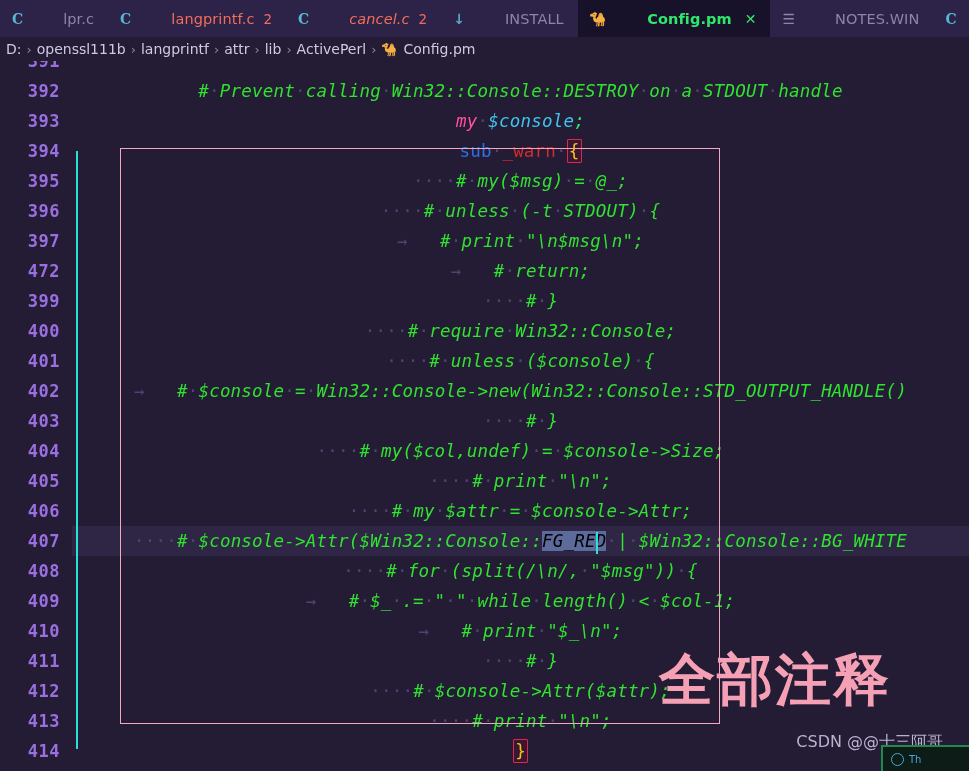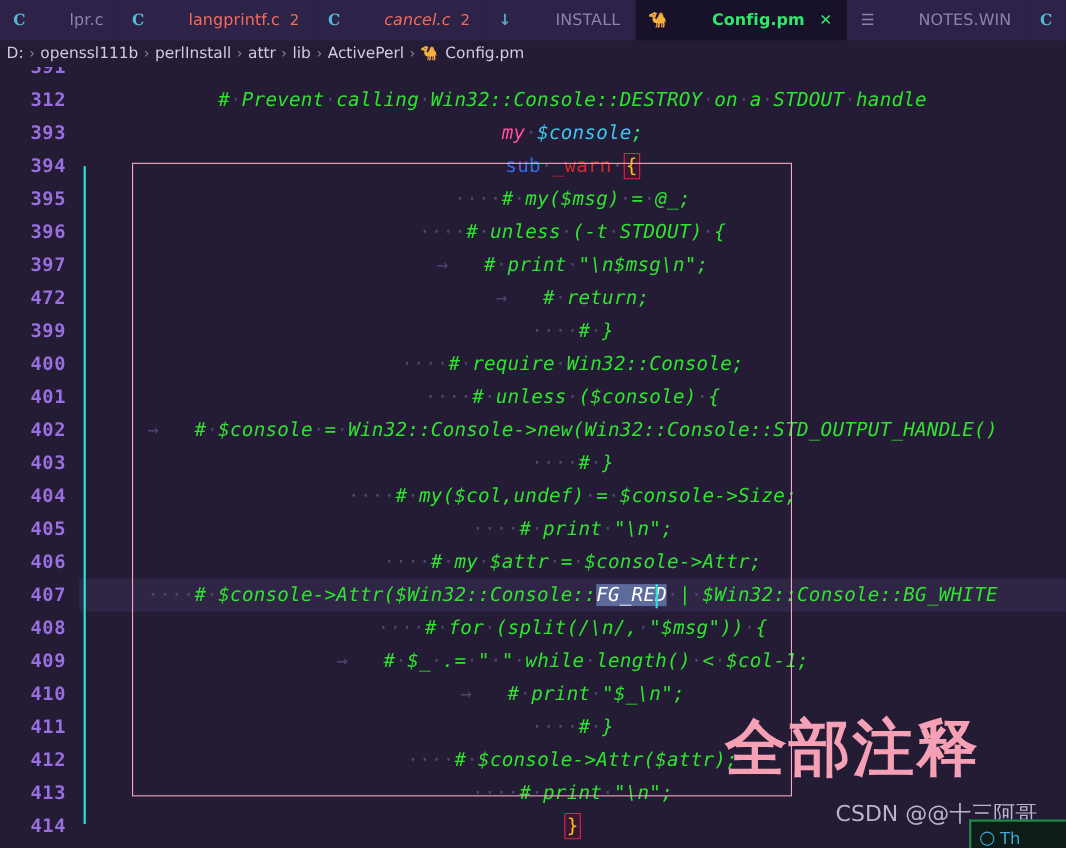--- a/index.html
+++ b/index.html
@@ -115,21 +115,21 @@
   .ws { color: #4e4470; font-style: normal; }
   .tabarrow { color: #4e4470; font-style: normal; }
   .bracket-hl {
     border: 1.5px solid #e0254e;
     background: #3a1730;
     padding: 1px 1px;
     border-radius: 1px;
   }
   .sel {
     background: #5d6b9c;
-    color: #ffffff;
+    color: #000000;
   }
   .caret {
     display: inline-block;
     width: 0; height: 0;
     border-left: 2px solid #2ae0d8;
     margin: 0 -1px;
     vertical-align: middle;
     position: relative;
   }
   .caret::after {
@@ -173,21 +173,21 @@
     color: #f5a0b5;
     letter-spacing: 2px;
     z-index: 8;
     pointer-events: none;
     font-family: "DejaVu Sans", sans-serif;
   }
   #wm-sub {
     position: absolute;
     right: 26px;
     bottom: 18px;
-    font-size: 20px;
+    font-size: 16px;
     color: #b9b3cf;
     z-index: 8;
     pointer-events: none;
   }
   #popup-corner {
     position: absolute;
     right: 0px;
     bottom: 0px;
     width: 88px;
     height: 26px;
@@ -196,21 +196,21 @@
     border-bottom: none;
     background: #0e1c18;
     z-index: 9;
     overflow: hidden;
   }
   #popup-corner .pc-inner {
     display: flex;
     align-items: center;
     gap: 5px;
     padding: 6px 0 0 8px;
-    font-size: 15px;
+    font-size: 10px;
     color: #3fa9d9;
     white-space: nowrap;
   }
   #popup-corner .pc-dot {
     width: 13px; height: 13px;
     border: 1.5px solid #3fa9d9;
     border-radius: 50%;
     flex: 0 0 13px;
   }
 </style>
@@ -253,36 +253,36 @@
       <span class="ticon icon-lines">☰</span>
       <span class="tlabel">Release Note</span>
     </div>
   </div>
 
 <div id="breadcrumb">
     <span class="crumb">D:</span>
     <span class="sep">›</span>
     <span class="crumb">openssl111b</span>
     <span class="sep">›</span>
-    <span class="crumb">perlInstall</span>
+    <span class="crumb">langprintf</span>
     <span class="sep">›</span>
     <span class="crumb">attr</span>
     <span class="sep">›</span>
     <span class="crumb">lib</span>
     <span class="sep">›</span>
     <span class="crumb">ActivePerl</span>
     <span class="sep">›</span>
     <span class="camel">🐪</span>
     <span class="crumb">Config.pm</span>
   </div>
 
 <div id="editor">
   <div id="code-rows" style="margin-top: -15px;">
       <div class="row"><div class="gutter">391</div><div class="code"></div></div>
-      <div class="row"><div class="gutter">312</div><div class="code"><span class="cm">#<span class="ws">·</span>Prevent<span class="ws">·</span>calling<span class="ws">·</span>Win32::Console::DESTROY<span class="ws">·</span>on<span class="ws">·</span>a<span class="ws">·</span>STDOUT<span class="ws">·</span>handle</span></div></div>
+      <div class="row"><div class="gutter">392</div><div class="code"><span class="cm">#<span class="ws">·</span>Prevent<span class="ws">·</span>calling<span class="ws">·</span>Win32::Console::DESTROY<span class="ws">·</span>on<span class="ws">·</span>a<span class="ws">·</span>STDOUT<span class="ws">·</span>handle</span></div></div>
       <div class="row"><div class="gutter">393</div><div class="code"><span class="kw">my</span><span class="ws">·</span><span class="var">$console</span><span class="pu">;</span></div></div>
       <div class="row"><div class="gutter">394</div><div class="code"><span class="kw2 nonit">sub</span><span class="ws">·</span><span class="fn nonit">_warn</span><span class="ws">·</span><span class="br nonit bracket-hl">{</span></div></div>
       <div class="row"><div class="gutter">395</div><div class="code"><span class="ws">·</span><span class="ws">·</span><span class="ws">·</span><span class="ws">·</span><span class="cm">#<span class="ws">·</span>my($msg)<span class="ws">·</span>=<span class="ws">·</span>@_;</span></div></div>
       <div class="row"><div class="gutter">396</div><div class="code"><span class="ws">·</span><span class="ws">·</span><span class="ws">·</span><span class="ws">·</span><span class="cm">#<span class="ws">·</span>unless<span class="ws">·</span>(-t<span class="ws">·</span>STDOUT)<span class="ws">·</span>{</span></div></div>
       <div class="row"><div class="gutter">397</div><div class="code"><span class="tabarrow">→&nbsp;&nbsp;&nbsp;</span><span class="cm">#<span class="ws">·</span>print<span class="ws">·</span>"\n$msg\n";</span></div></div>
       <div class="row"><div class="gutter">472</div><div class="code"><span class="tabarrow">→&nbsp;&nbsp;&nbsp;</span><span class="cm">#<span class="ws">·</span>return;</span></div></div>
       <div class="row"><div class="gutter">399</div><div class="code"><span class="ws">·</span><span class="ws">·</span><span class="ws">·</span><span class="ws">·</span><span class="cm">#<span class="ws">·</span>}</span></div></div>
       <div class="row"><div class="gutter">400</div><div class="code"><span class="ws">·</span><span class="ws">·</span><span class="ws">·</span><span class="ws">·</span><span class="cm">#<span class="ws">·</span>require<span class="ws">·</span>Win32::Console;</span></div></div>
       <div class="row"><div class="gutter">401</div><div class="code"><span class="ws">·</span><span class="ws">·</span><span class="ws">·</span><span class="ws">·</span><span class="cm">#<span class="ws">·</span>unless<span class="ws">·</span>($console)<span class="ws">·</span>{</span></div></div>
       <div class="row"><div class="gutter">402</div><div class="code"><span class="tabarrow">→&nbsp;&nbsp;&nbsp;</span><span class="cm">#<span class="ws">·</span>$console<span class="ws">·</span>=<span class="ws">·</span>Win32::Console-&gt;new(Win32::Console::STD_OUTPUT_HANDLE()</span></div></div>

